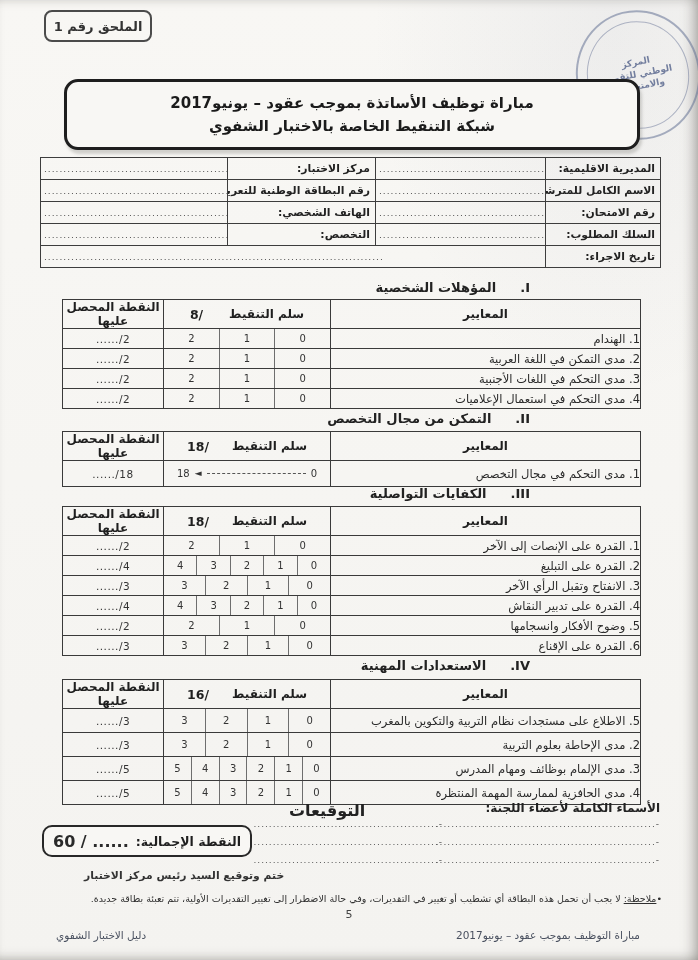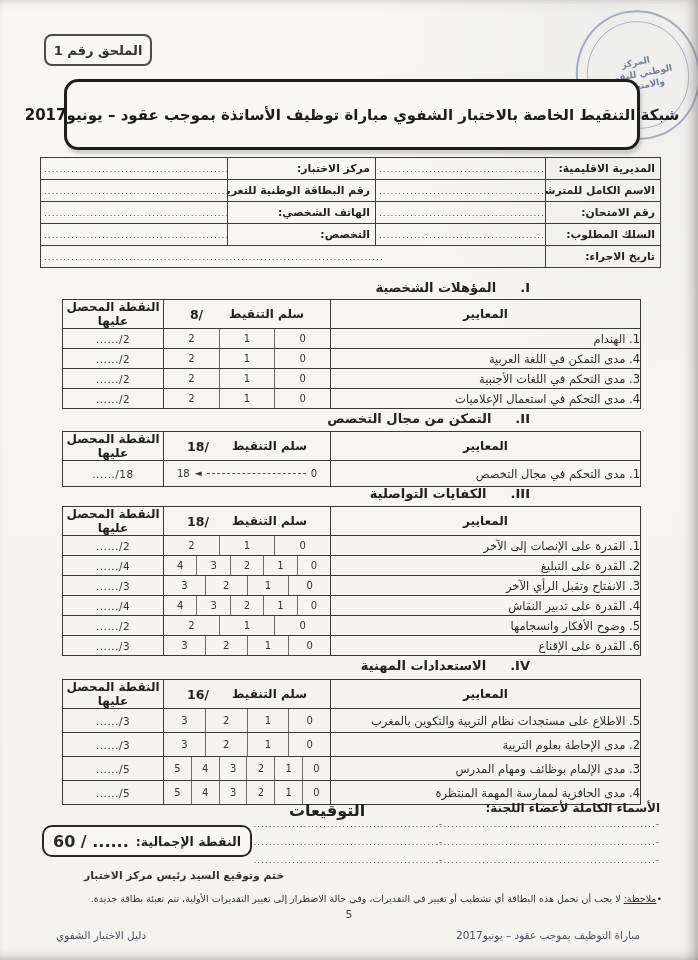--- a/index.html
+++ b/index.html
@@ -8,33 +8,33 @@
     position:relative;width:698px;height:960px;margin:0 auto;
     background:
       radial-gradient(ellipse at 88% 3%, rgba(110,118,145,0.08), transparent 28%),
       linear-gradient(#f8f7f4,#f4f3f0);
     color:#2e2e2e;overflow:hidden;
     box-shadow:inset -11px 0 14px -8px rgba(98,95,90,.55),
                inset 0 -9px 12px -8px rgba(98,95,90,.4),
                inset 0 9px 12px -10px rgba(98,95,90,.22);
   }
   
-  .annex{position:absolute;left:44px;top:34px;width:108px;height:32px;
+  .annex{position:absolute;left:44px;top:10px;width:108px;height:32px;
     border:2px solid #4b4b4b;border-radius:8px;display:flex;align-items:center;justify-content:center;
     font-size:13px;font-weight:bold;color:#333;direction:rtl;}
   
   .stamp{position:absolute;left:576px;top:10px;width:124px;height:130px;transform:rotate(-14deg);z-index:1;opacity:.85;}
   .stamp .ring-outer{position:absolute;inset:0;border:2.4px solid rgba(96,110,146,.62);border-radius:50%;}
   .stamp .ring-inner{position:absolute;inset:11px;border:1.6px solid rgba(96,110,146,.55);border-radius:50%;}
   .stamp .stamp-text{position:absolute;inset:0;display:flex;flex-direction:column;align-items:center;justify-content:center;
     font-size:9px;font-weight:bold;color:rgba(76,92,134,.9);line-height:1.3;direction:rtl;transform:rotate(3deg);text-align:center;}
   
   .title-box{position:absolute;left:64px;top:79px;width:576px;height:71px;z-index:2;
     background:#f8f7f4;border:3px solid #1e1e1e;border-radius:14px;
-    display:flex;flex-direction:row;align-items:center;justify-content:center;gap:5px;
+    display:flex;flex-direction:column;align-items:center;justify-content:center;gap:5px;
     box-shadow:2px 4px 3px rgba(120,118,112,.30);}
   .title-box .t1,.title-box .t2{font-size:15px;font-weight:bold;color:#1b1b1b;direction:rtl;white-space:nowrap;}
   
   .info-table{position:absolute;left:40px;top:157px;width:620px;border-collapse:collapse;direction:rtl;table-layout:fixed;}
   .info-table td{border:1.3px solid #3d3d3d;height:22px;padding:1px 5px 1px 3px;overflow:hidden;white-space:nowrap;}
   .info-table .lbl{font-size:10.8px;font-weight:bold;text-align:right;color:#222;margin-top:43px;}
   .dots-fill{font-size:9px;letter-spacing:1px;color:#4e4e4e;direction:ltr;text-align:left;}
   .c-lr{width:115px}.c-d2{width:170px}.c-lm{width:148px}.c-d1{width:187px}
   
   .sec-hd{position:absolute;right:168px;direction:rtl;display:flex;gap:24px;align-items:baseline;
@@ -158,21 +158,21 @@
         <td>
             <div class="sf">
           <span class="sv">2</span>
           <span class="sv">1</span>
           <span class="sv">0</span>
             </div>
           </td>
         <td class="score-cell">....../2</td>
       </tr>
       <tr>
-        <td class="crit-cell">4. مدى التمكن في اللغة العربية</td>
+        <td class="crit-cell">2. مدى التمكن في اللغة العربية</td>
         <td>
             <div class="sf">
           <span class="sv">2</span>
           <span class="sv">1</span>
           <span class="sv">0</span>
             </div>
           </td>
         <td class="score-cell">....../2</td>
       </tr>
       <tr>

